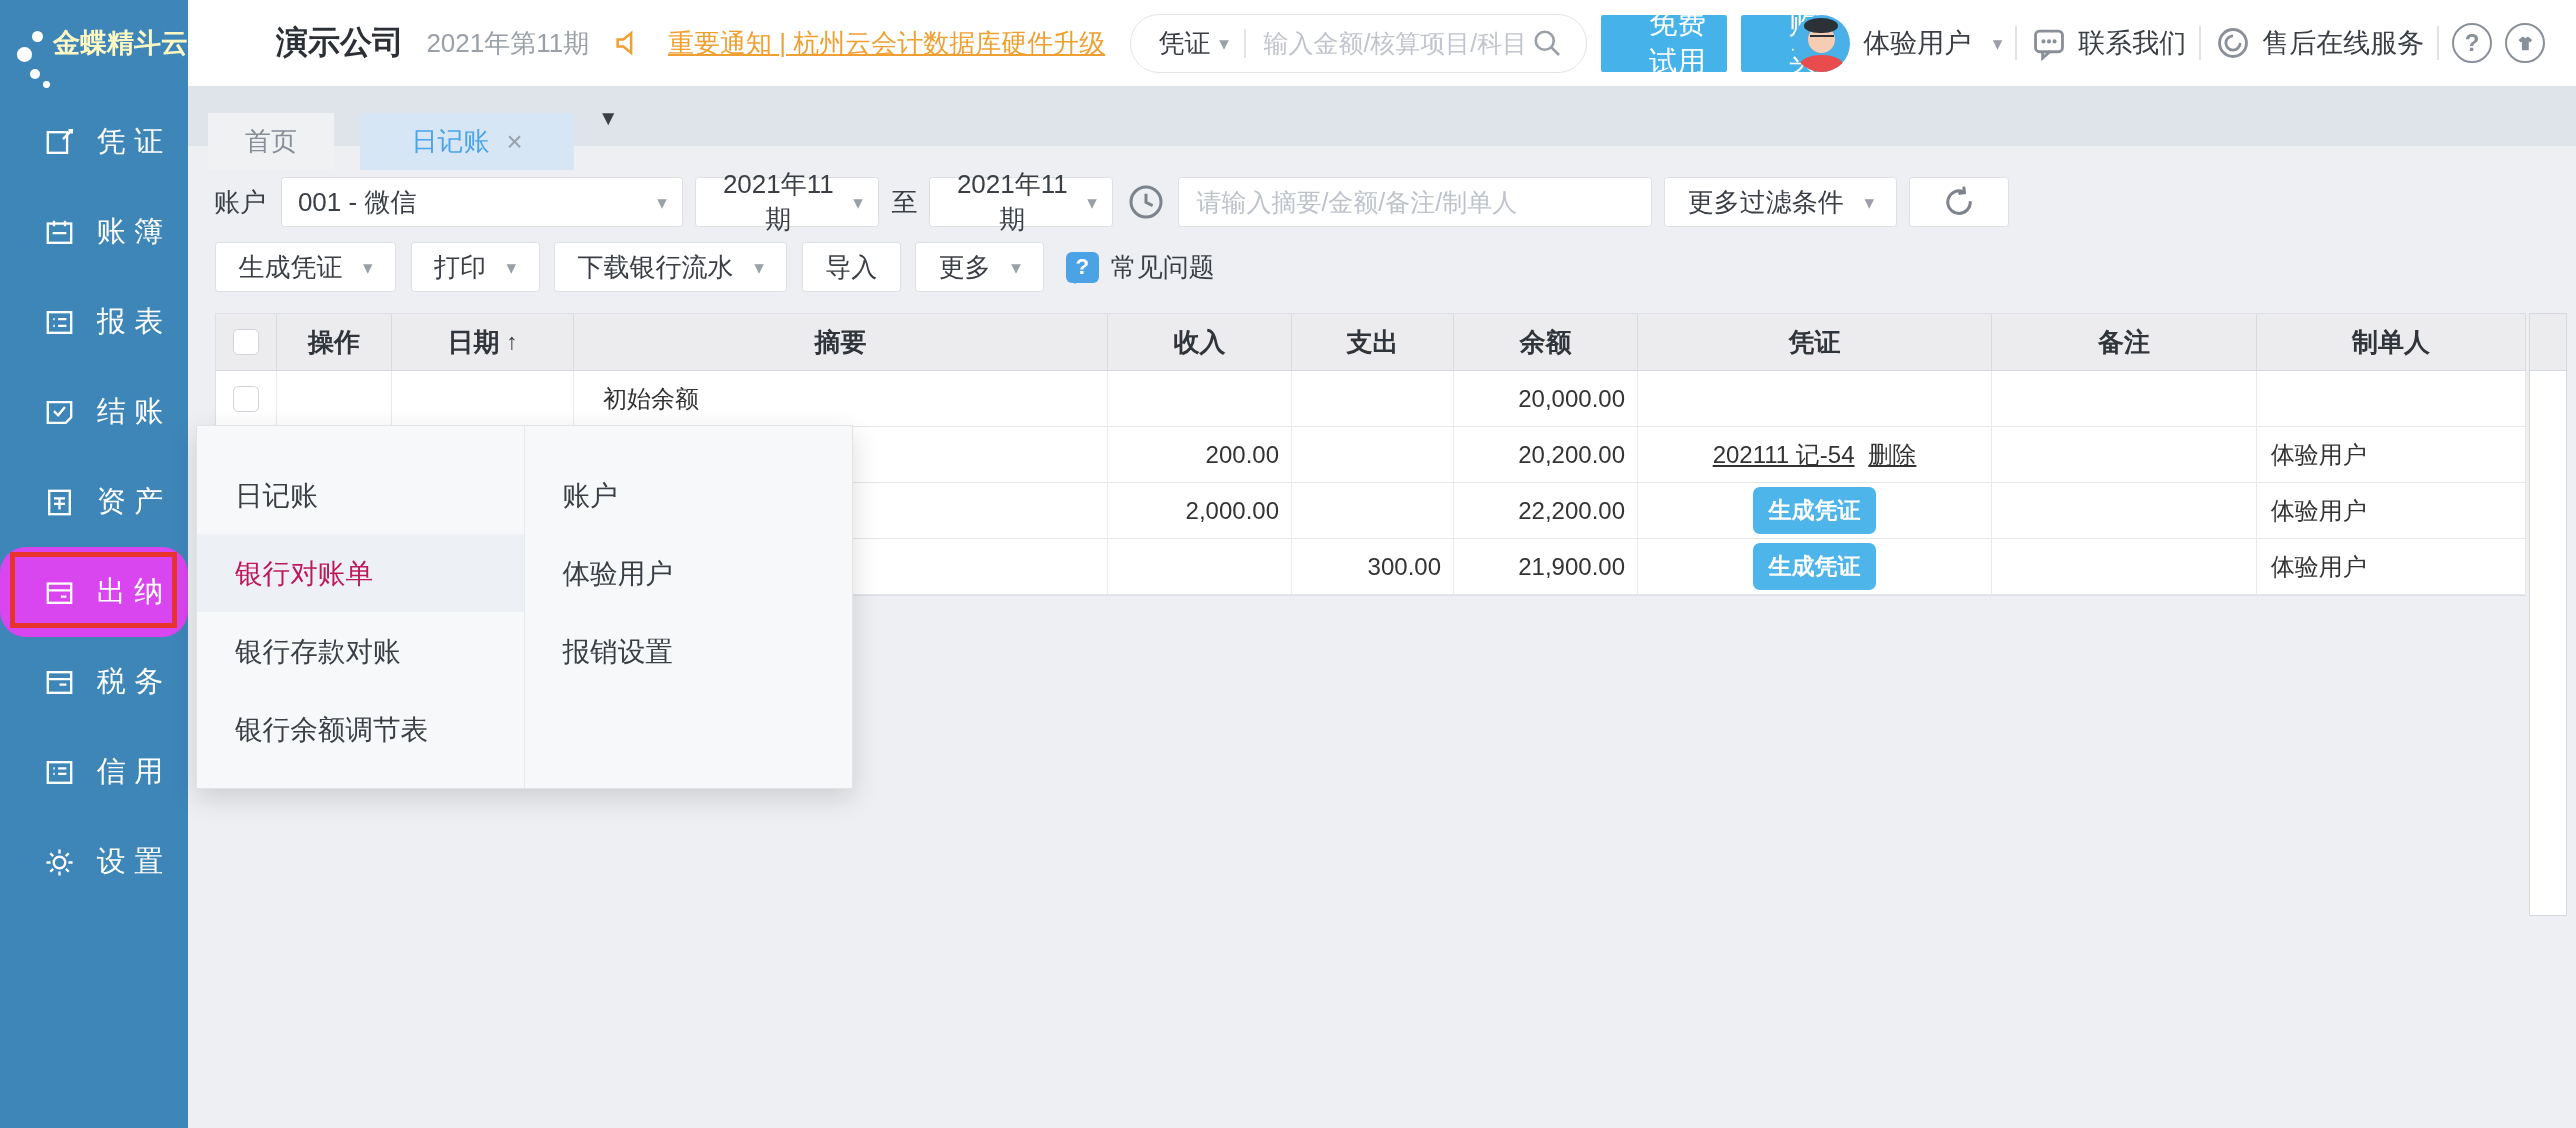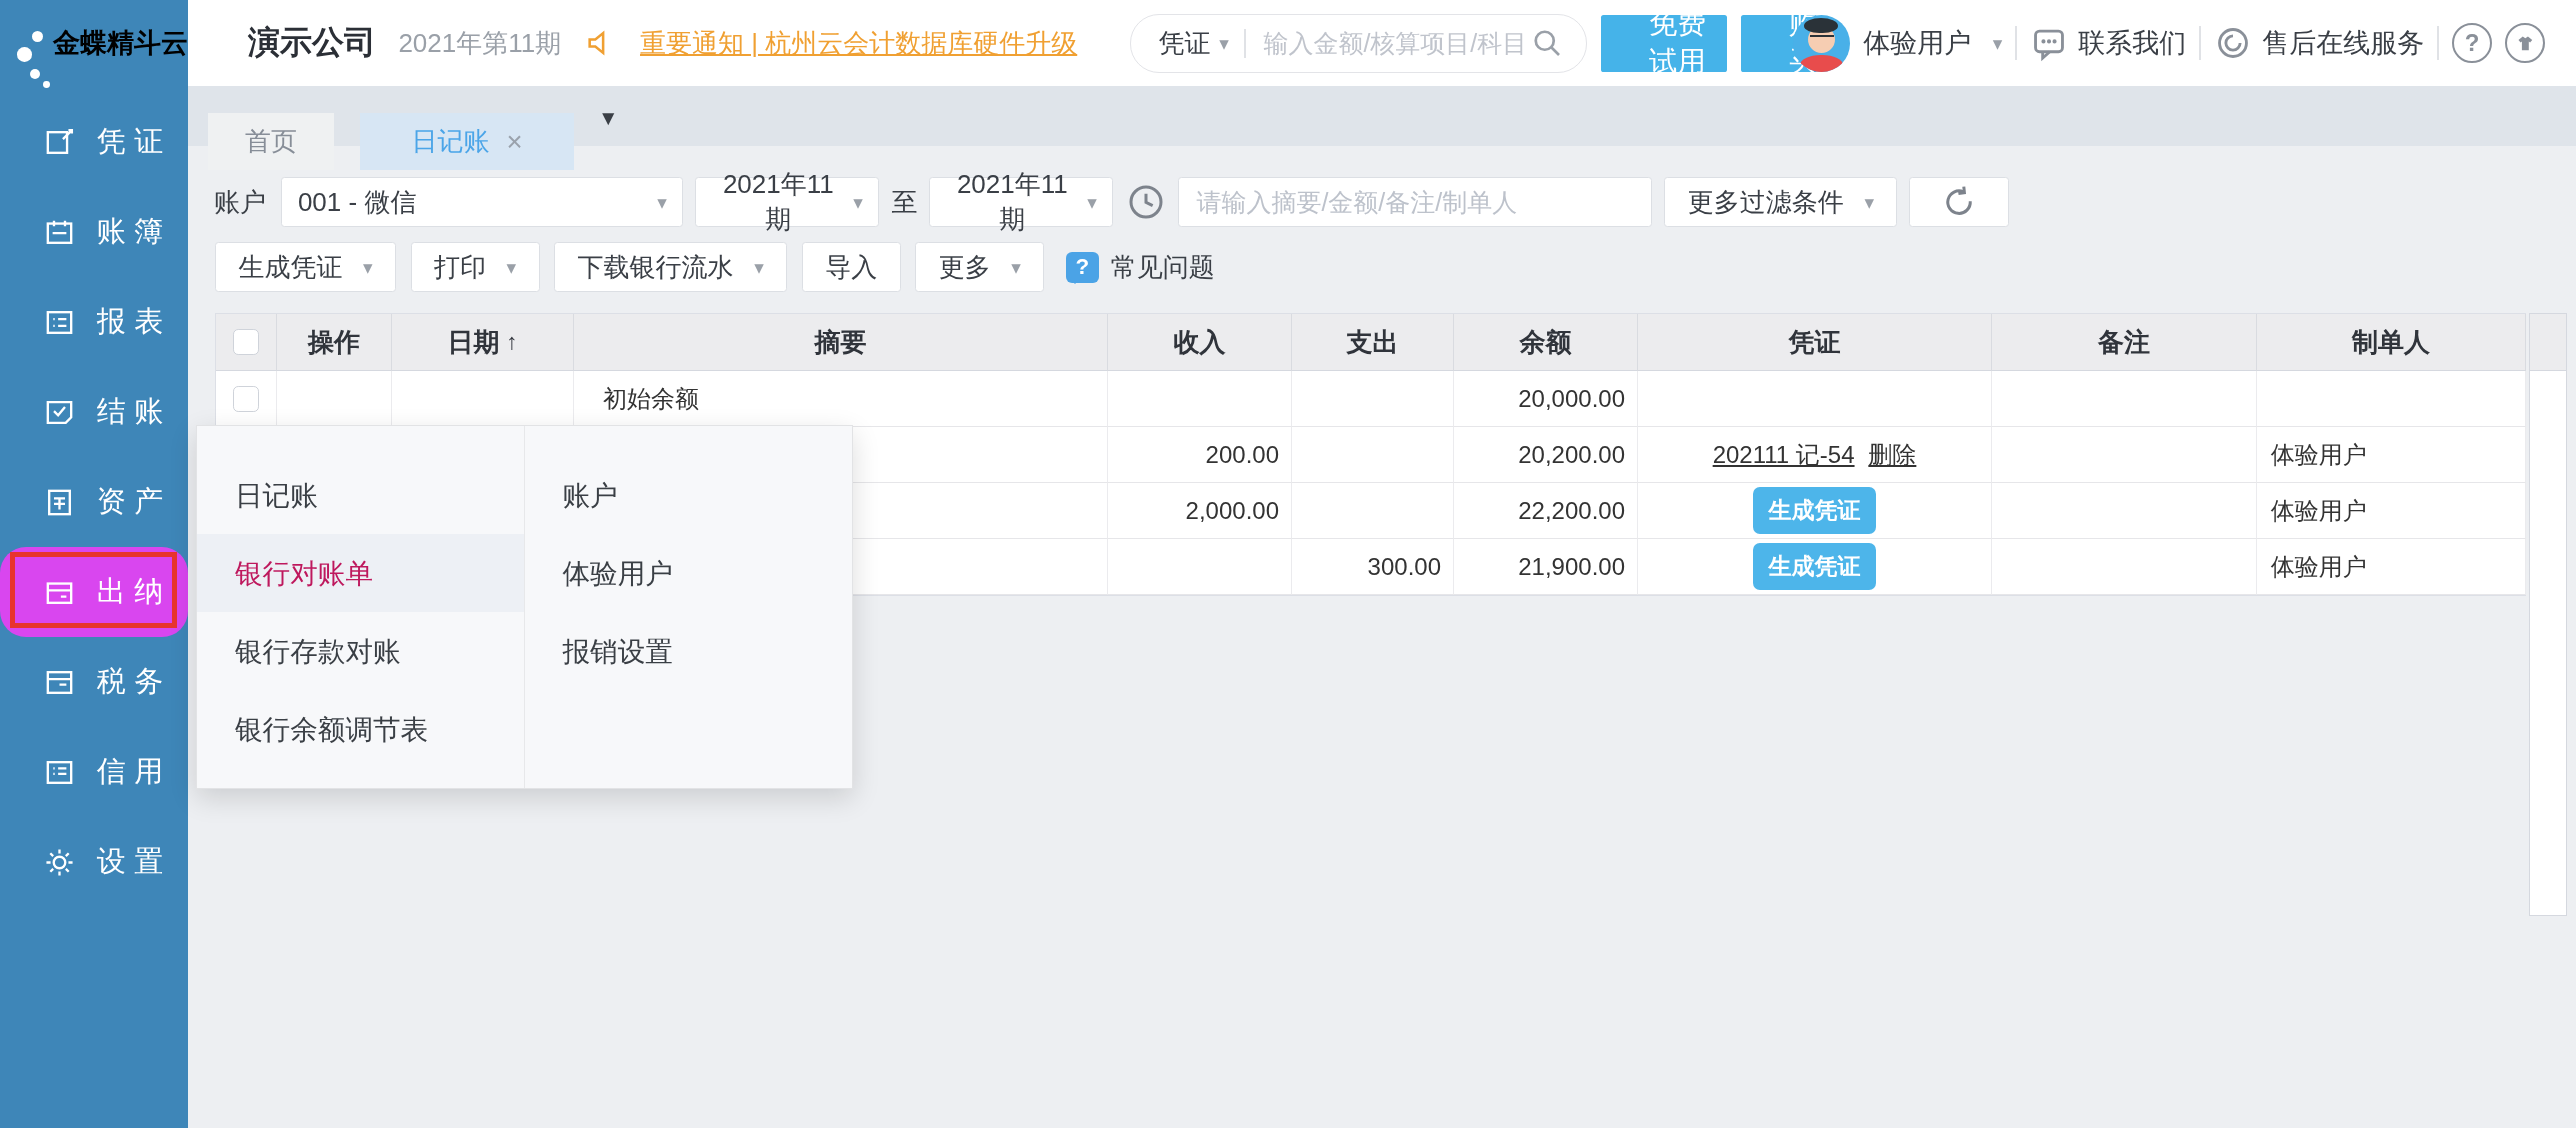--- a/index.html
+++ b/index.html
@@ -5,33 +5,33 @@
   html,body{margin:0;padding:0;background:#edeff2;}
   *{box-sizing:border-box;}
   .app{position:relative;width:2576px;height:1129px;overflow:hidden;
        font-family:"Liberation Sans","DejaVu Sans",sans-serif;color:#333;background:#edeff2;}
 
   
   .sidebar{position:absolute;left:0;top:0;width:188px;height:1129px;background:#3e86b8;z-index:20;}
   .logo{position:absolute;left:0;top:0;width:188px;height:86px;}
   .logo .dot{position:absolute;background:#fff;border-radius:50%;}
   .logo-text{position:absolute;left:53px;top:0;height:86px;display:flex;align-items:center;
-             color:#000000;font-size:27px;font-weight:bold;white-space:nowrap;}
+             color:#fef9c3;font-size:27px;font-weight:bold;white-space:nowrap;}
   .nav{position:absolute;top:97px;left:0;width:188px;}
   .nav-item{height:90px;display:flex;align-items:center;padding-left:43px;gap:20.7px;
             color:#fff;font-size:29px;letter-spacing:8.6px;cursor:pointer;white-space:nowrap;}
   .nav-item.active{background:#d946ef;border-radius:26px;}
   .nav-item svg{flex:0 0 33px;}
   .red-annotation{position:absolute;left:10.3px;top:552px;width:167px;height:76px;
                   border:5.2px solid #e8332d;z-index:60;pointer-events:none;}
 
   
   .header{position:absolute;left:188px;top:0;width:2388px;height:86px;background:#fff;}
   .header-left{position:absolute;left:60px;top:0;height:86px;display:flex;align-items:center;gap:22.4px;}
-  .company{font-size:32px;font-weight:bold;color:#2b2f36;}
+  .company{font-size:32px;font-weight:bold;color:#2b2f36;margin-left:28px;}
   .period-label{font-size:26px;color:#9aa0a8;}
   .notice-link{font-size:26px;color:#f0a032;text-decoration:underline;cursor:pointer;white-space:nowrap;}
   .search-pill{position:absolute;left:942px;top:13.8px;width:457px;height:59px;background:#fff;
                border:1.7px solid #e3e4e8;border-radius:29px;display:flex;align-items:center;padding:0 20.7px;}
   .search-scope{font-size:26px;color:#3a3f46;margin-left:6.9px;cursor:pointer;}
   .caret{font-size:19px;color:#9aa0a8;margin-left:8.6px;}
   .pill-div{width:1.7px;height:29px;background:#e0e2e6;margin:0 15.5px;}
   .search-pill input{flex:1;border:none;outline:none;font-size:25px;color:#333;min-width:0;background:transparent;
                      font-family:inherit;}
   .search-pill input::placeholder{color:#c0c4cc;}

